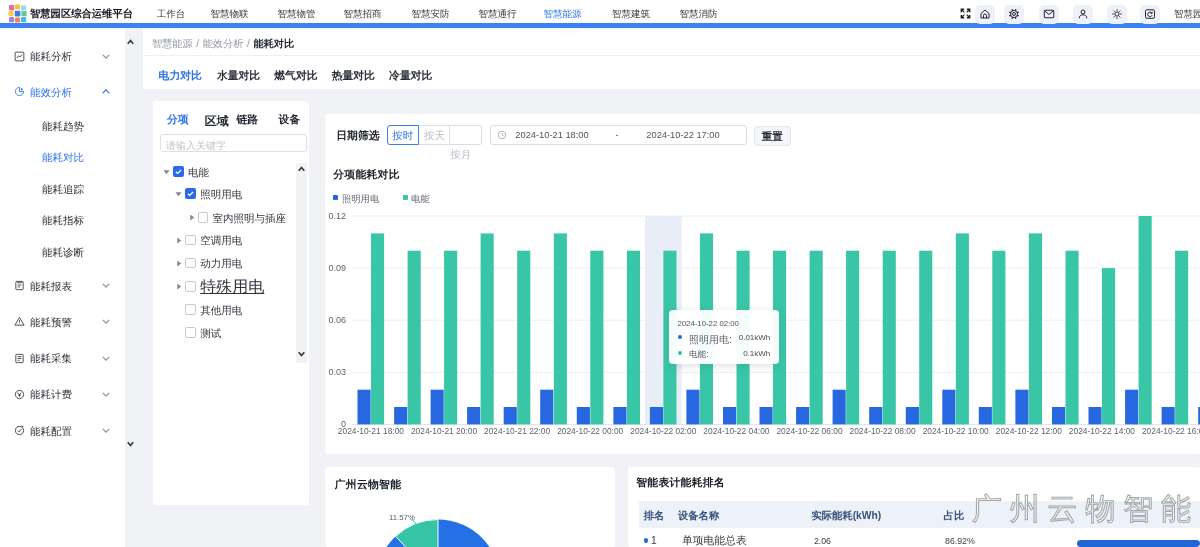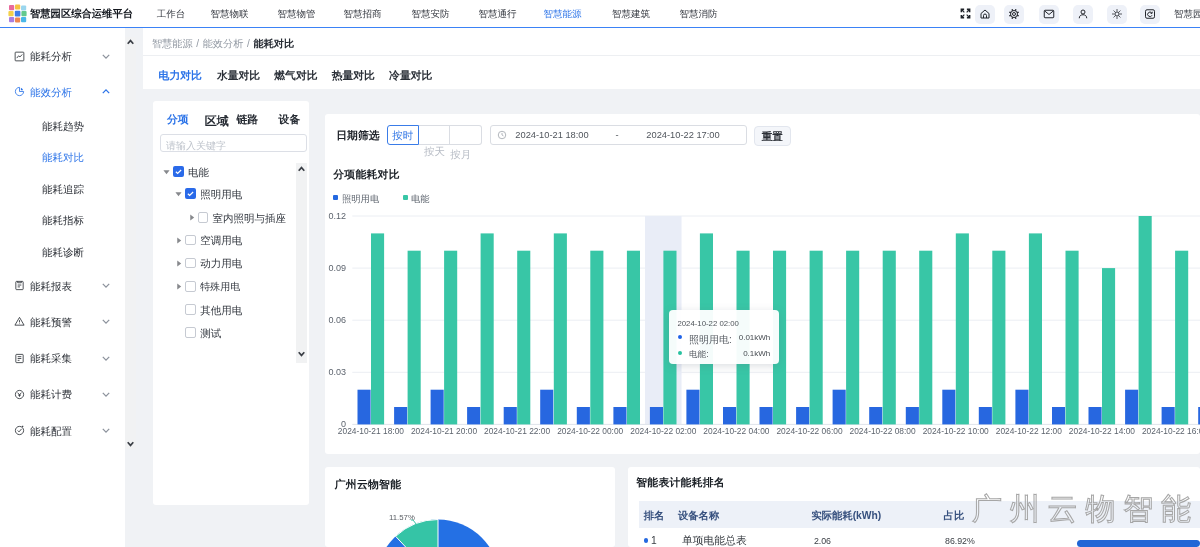--- a/index.html
+++ b/index.html
@@ -2,21 +2,21 @@
 <html><head><meta charset="utf-8">
 <style>
 *{margin:0;padding:0;box-sizing:border-box;}
 html,body{width:1200px;height:547px;overflow:hidden;}
 body{font-family:"Liberation Sans",sans-serif;background:#f0f2f5;position:relative;}
 .abs{position:absolute;}
 .card{position:absolute;background:#fff;border-radius:3px;}
 .txt{position:absolute;white-space:nowrap;}
 </style></head><body>
 
-<div class="abs" style="left:0;top:0;width:1200px;height:28px;background:#fff;border-bottom:1px solid #3b82f6;z-index:30;">
+<div class="abs" style="left:0;top:0;width:1200px;height:28px;background:#fff;border-bottom:5px solid #3b82f6;z-index:30;">
 <svg class="abs" style="left:8px;top:4px;" width="20" height="20" viewBox="0 0 20 20">
 <g>
 <rect x="1" y="1" width="5.2" height="5.2" rx="1" fill="#e96a9c"></rect>
 <rect x="7" y="0.4" width="5.2" height="5.2" rx="1" fill="#f5c243"></rect>
 <rect x="13" y="1.4" width="5.2" height="5.2" rx="1" fill="#9ad6ee"></rect>
 <rect x="0.4" y="7" width="5.2" height="5.2" rx="1" fill="#f3d04a"></rect>
 <rect x="6.8" y="6.8" width="5.6" height="5.6" rx="1" fill="#3f7de8"></rect>
 <rect x="13.4" y="7" width="5.2" height="5.2" rx="1" fill="#62c98e"></rect>
 <rect x="1" y="13" width="5.2" height="5.2" rx="1" fill="#a97fe0"></rect>
 <rect x="7" y="13.4" width="5.2" height="5.2" rx="1" fill="#ee8652"></rect>
@@ -192,39 +192,39 @@
 <div class="txt" style="left:47.8px;top:132.1px;font-size:10.5px;line-height:14px;color:#30353d;text-align:right;">空调用电</div>
 <svg class="abs" style="left:23.8px;top:158.3px;" width="6" height="7" viewBox="0 0 6 8">
       <path d="M1 0.5 L1 7.5 L5.5 4 Z" fill="#86888c"></path>
     </svg>
 <div class="abs" style="left:32.8px;top:156.5px;width:10.5px;height:10.5px;background:#fff;border:1px solid #c6cad2;border-radius:2px;"></div>
 <div class="txt" style="left:47.8px;top:155.0px;font-size:10.5px;line-height:14px;color:#30353d;">动力用电</div>
 <svg class="abs" style="left:23.8px;top:182.0px;" width="6" height="7" viewBox="0 0 6 8">
       <path d="M1 0.5 L1 7.5 L5.5 4 Z" fill="#86888c"></path>
     </svg>
 <div class="abs" style="left:32.8px;top:180.2px;width:10.5px;height:10.5px;background:#fff;border:1px solid #c6cad2;border-radius:2px;"></div>
-<div class="txt" style="left:47.8px;top:178.7px;font-size:10px;line-height:14px;color:#30353d;">特殊用电</div>
+<div class="txt" style="left:47.8px;top:178.7px;font-size:16px;line-height:14px;color:#30353d;text-decoration:underline;">特殊用电</div>
 <div class="abs" style="left:32.8px;top:203.2px;width:10.5px;height:10.5px;background:#fff;border:1px solid #c6cad2;border-radius:2px;"></div>
 <div class="txt" style="left:47.8px;top:201.7px;font-size:10.5px;line-height:14px;color:#30353d;">其他用电</div>
 <div class="abs" style="left:32.8px;top:225.9px;width:10.5px;height:10.5px;background:#fff;border:1px solid #c6cad2;border-radius:2px;"></div>
 <div class="txt" style="left:47.8px;top:224.4px;font-size:10.5px;line-height:14px;color:#30353d;">测试</div>
 <div class="abs" style="left:143.5px;top:61.4px;width:11px;height:200px;background:#f1f2f3;"></div>
 <svg class="abs" style="left:145.5px;top:65px;" width="7" height="6" viewBox="0 0 10 8" fill="none" stroke="#3b3f46" stroke-width="2.4">
       <path d="M1 6.5 L5 2 L9 6.5"></path>
     </svg>
 <svg class="abs" style="left:145.5px;top:250px;" width="7" height="6" viewBox="0 0 10 8" fill="none" stroke="#3b3f46" stroke-width="2.4">
       <path d="M1 1.5 L5 6 L9 1.5"></path>
     </svg>
 </div>
 <div class="card" style="left:325px;top:114px;width:875px;height:57px;">
 <div class="txt" style="left:11.3px;top:14.5px;font-size:10.8px;font-weight:bold;color:#20242b;">日期筛选</div>
 <div class="abs" style="left:62px;top:11.4px;width:31.7px;height:19.5px;border:1px solid #3a7ce8;border-radius:3px 0 0 3px;z-index:2;background:#fff;"></div>
 <div class="txt" style="left:62px;top:15px;width:31.7px;text-align:center;font-size:10.5px;color:#2e74e5;z-index:3;">按时</div>
 <div class="abs" style="left:93.7px;top:11.4px;width:31.6px;height:19.5px;border:1px solid #dadde3;border-left:none;background:#fff;"></div>
-<div class="txt" style="left:93.7px;top:15px;width:31.6px;text-align:center;font-size:10.5px;color:#b7bcc5;margin-top:16px;">按天</div>
+<div class="txt" style="left:93.7px;top:15px;width:31.6px;text-align:center;font-size:10.5px;color:#b7bcc5;">按天</div>
 <div class="abs" style="left:125.3px;top:11.4px;width:31.7px;height:19.5px;border:1px solid #dadde3;border-left:none;border-radius:0 3px 3px 0;background:#fff;"></div>
 <div class="txt" style="left:125.3px;top:15px;width:31.7px;font-size:10.5px;color:#b7bcc5;margin-top:19px;">按月</div>
 <div class="abs" style="left:165.2px;top:11.4px;width:257px;height:19.5px;border:1px solid #dadde3;border-radius:3px;background:#fff;"></div>
 <svg class="abs" style="left:172px;top:16.2px;" width="10" height="10" viewBox="0 0 24 24" fill="none" stroke="#a3a8b0" stroke-width="2">
       <circle cx="12" cy="12" r="9"></circle>
       <path d="M12 7 L12 12 L15.5 14"></path>
     </svg>
 <div class="txt" style="left:190px;top:15.5px;width:74px;text-align:center;font-size:9.3px;color:#50555c;">2024-10-21 18:00</div>
 <div class="txt" style="left:285px;top:15.5px;width:14px;text-align:center;font-size:9.3px;color:#50555c;">-</div>
 <div class="txt" style="left:321px;top:15.5px;width:74px;text-align:center;font-size:9.3px;color:#50555c;">2024-10-22 17:00</div>

